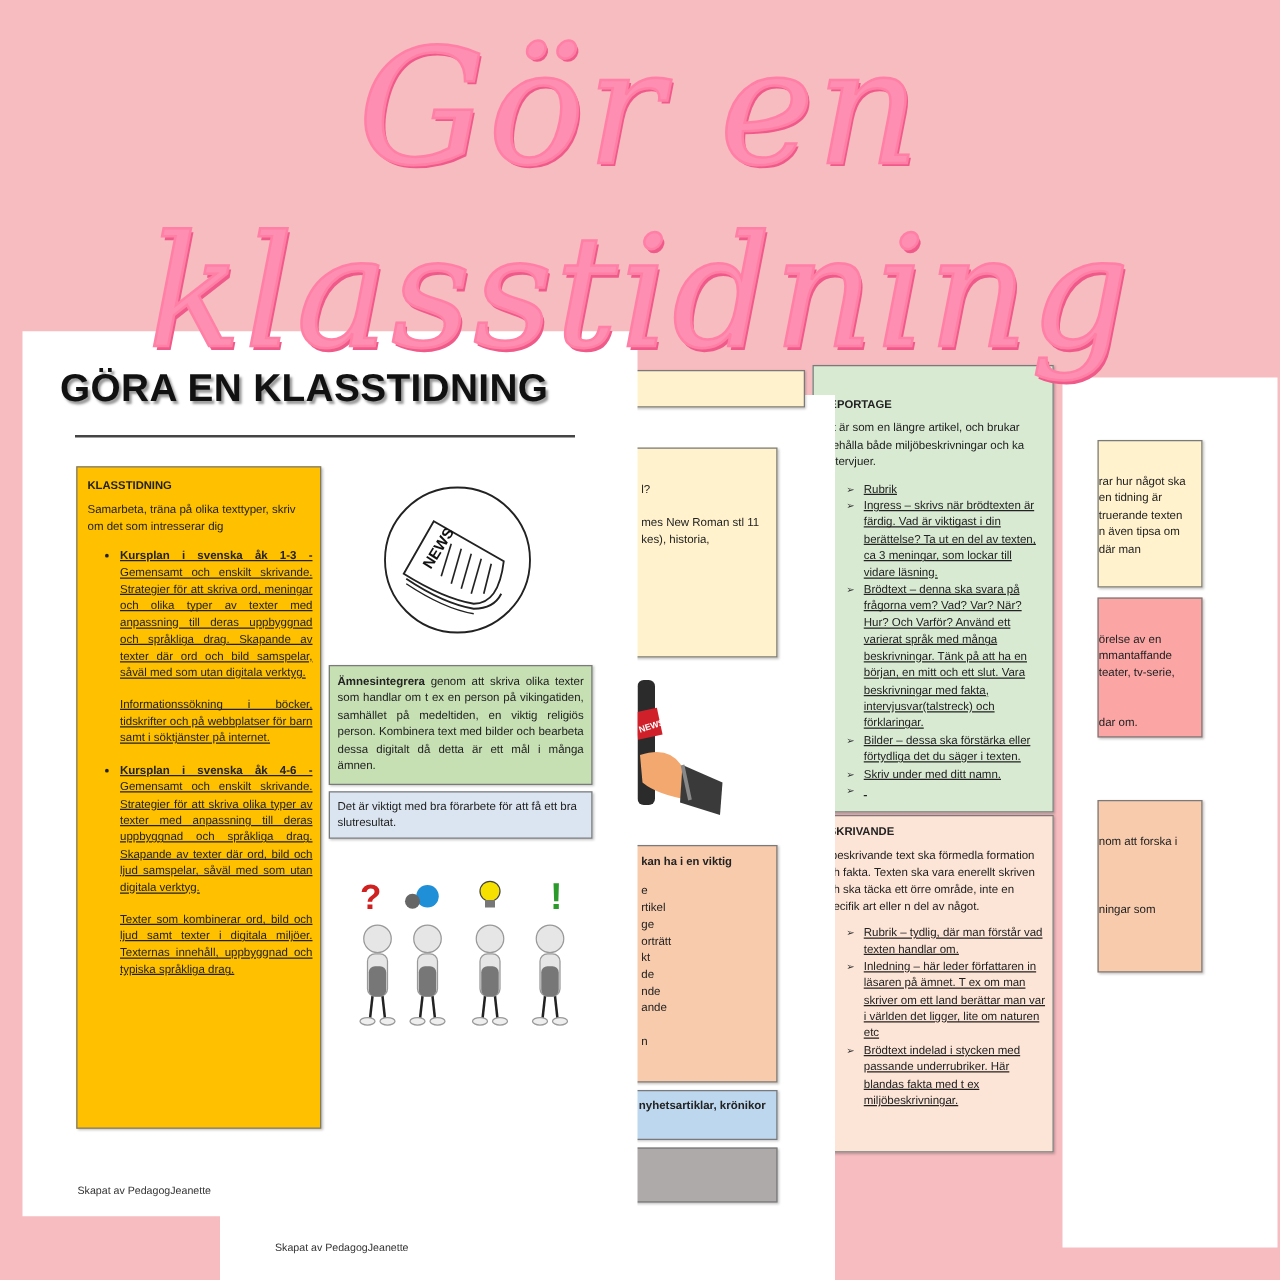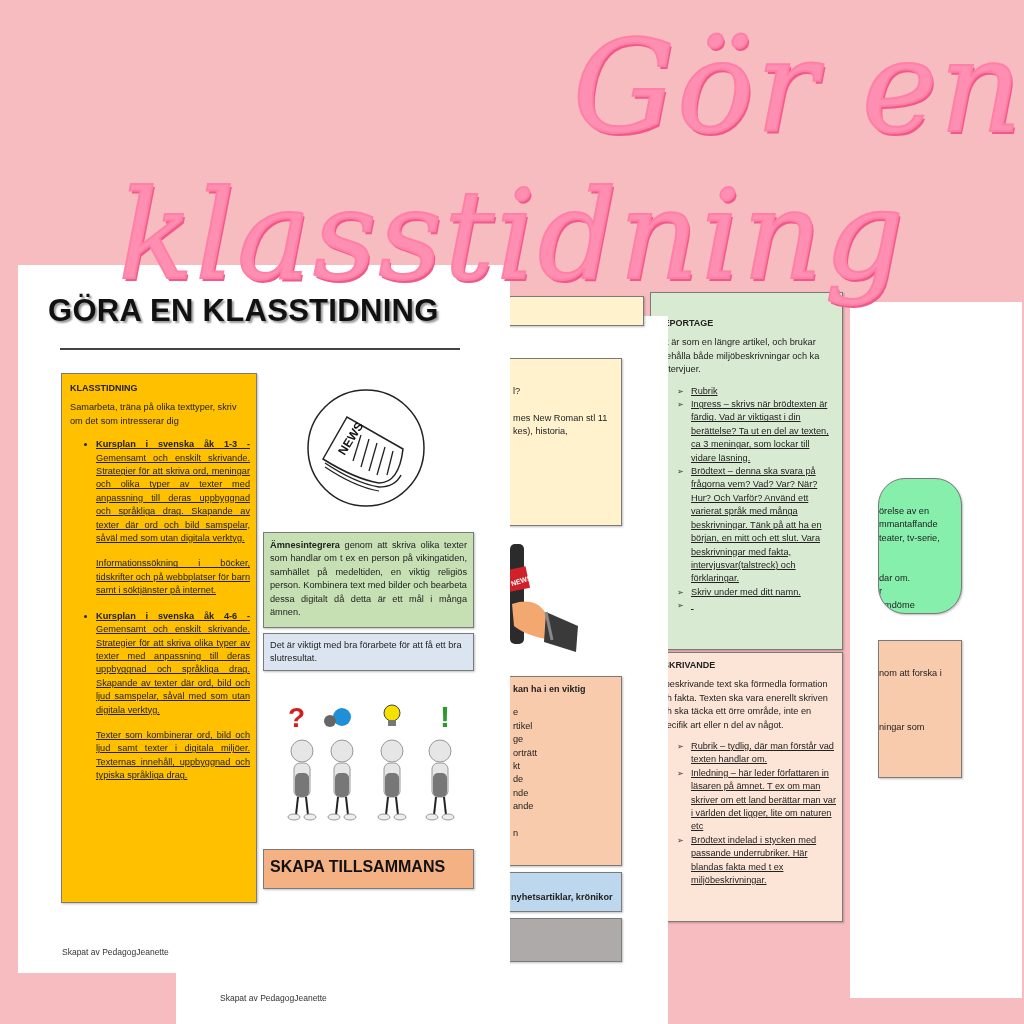--- a/index.html
+++ b/index.html
@@ -23,28 +23,35 @@
     
     .headline {
       position:absolute; left:0; width:1024px; text-align:center;
       font-family:"DejaVu Serif", serif; font-style:italic;
       color:#ff8fb2;
       -webkit-text-stroke:2px #ff7fa6;
       text-shadow: 2px 3px 0 #f05a8a;
       letter-spacing:2px;
       z-index:20;
     }
-    .h1 { top:12px; font-size:128px; line-height:150px; font-weight:normal;text-align:right; }
+    .h1 { top:12px; font-size:128px; line-height:150px; font-weight:normal; }
     .h2 { top:165px; font-size:124px; line-height:140px; font-weight:normal; }
   </style>
 </head>
 <body>
 
 <div class="page" style="left:850px; top:302px; width:172px; height:696px;">
-  <div class="box small" style="left:28px; top:176px; width:84px; height:136px; background:#86efac; padding:26px 0 0 0;border-radius:27px;">
+  <div class="box small" style="left:28px; top:50px; width:84px; height:118px; background:#fff2cc; padding:26px 0 0 0;">
+    <div>rar hur något ska</div>
+    <div>en tidning är</div>
+    <div>truerande texten</div>
+    <div>n även tipsa om</div>
+    <div>där man</div>
+  </div>
+  <div class="box small" style="left:28px; top:176px; width:84px; height:112px; background:#fca5a5; padding:26px 0 0 0;">
     <div>örelse av en</div>
     <div>mmantaffande</div>
     <div>teater, tv-serie,</div>
     <div>&nbsp;</div>
     <div>&nbsp;</div>
     <div>dar om.</div>
     <div>r</div>
     <div>omdöme</div>
   </div>
   <div class="box small" style="left:28px; top:338px; width:84px; height:138px; background:#f8cbad; padding:26px 0 0 0;">
@@ -57,20 +64,21 @@
 </div>
 
 <div class="page" style="left:645px; top:290px; width:235px; height:710px; background:transparent;">
   <div class="box small" style="left:5px; top:2px; width:193px; height:358px; background:#d9ead3; padding:24px 6px 0 6px;">
     <div class="boxtitle">REPORTAGE</div>
     <div style="padding-left:4px;">et är som en längre artikel, och brukar nehålla både miljöbeskrivningar och ka intervjuer.</div>
     <ul class="arrow">
       <li>Rubrik</li>
       <li>Ingress – skrivs när brödtexten är färdig. Vad är viktigast i din berättelse? Ta ut en del av texten, ca 3 meningar, som lockar till vidare läsning.</li>
       <li>Brödtext – denna ska svara på frågorna vem? Vad? Var? När? Hur? Och Varför? Använd ett varierat språk med många beskrivningar. Tänk på att ha en början, en mitt och ett slut. Vara beskrivningar med fakta, intervjusvar(talstreck) och förklaringar.</li>
+      <li>Bilder – dessa ska förstärka eller förtydliga det du säger i texten.</li>
       <li>Skriv under med ditt namn.</li>
       <li>&nbsp;</li>
     </ul>
   </div>
   <div class="box small" style="left:5px; top:362px; width:193px; height:270px; background:#fce4d6; padding:6px 6px 0 6px;">
     <div class="boxtitle">ESKRIVANDE</div>
     <div>n beskrivande text ska förmedla formation och fakta. Texten ska vara enerellt skriven och ska täcka ett örre område, inte en specifik art eller n del av något.</div>
     <ul class="arrow">
       <li>Rubrik – tydlig, där man förstår vad texten handlar om.</li>
       <li>Inledning – här leder författaren in läsaren på ämnet. T ex om man skriver om ett land berättar man var i världen det ligger, lite om naturen etc</li>
@@ -104,21 +112,21 @@
     <div>rtikel</div>
     <div>ge</div>
     <div>orträtt</div>
     <div>kt</div>
     <div>de</div>
     <div>nde</div>
     <div>ande</div>
     <div>&nbsp;</div>
     <div>n</div>
   </div>
-  <div class="box small" style="left:330px; top:556px; width:116px; height:40px; background:#bdd7ee; padding:18px 0 0 4px; font-weight:bold;">
+  <div class="box small" style="left:330px; top:556px; width:116px; height:40px; background:#bdd7ee; padding:5px 0 0 4px; font-weight:bold;">
     <div>nyhetsartiklar, krönikor</div>
   </div>
   <div class="box" style="left:330px; top:602px; width:116px; height:44px; background:#aeaaaa;"></div>
   <div class="footer" style="left:44px; top:677px;">Skapat av PedagogJeanette</div>
 </div>
 
 <div class="page" style="left:18px; top:265px; width:492px; height:708px;">
   <div class="abs" style="left:30px; top:28px; font-size:31px; font-weight:bold; color:#111; text-shadow:2px 2px 2px #999; letter-spacing:0.3px;">GÖRA EN KLASSTIDNING</div>
   <div class="abs" style="left:42px; top:83px; width:400px; height:2px; background:#444;"></div>
 
@@ -202,21 +210,18 @@
           <ellipse cx="54" cy="120" rx="6" ry="3"></ellipse>
           <ellipse cx="70" cy="120" rx="6" ry="3"></ellipse>
           <ellipse cx="104" cy="120" rx="6" ry="3"></ellipse>
           <ellipse cx="120" cy="120" rx="6" ry="3"></ellipse>
           <ellipse cx="152" cy="120" rx="6" ry="3"></ellipse>
           <ellipse cx="168" cy="120" rx="6" ry="3"></ellipse>
         </g>
     </svg>
   </div>
 
-  <div class="box" style="left:245px; top:584px; width:211px; height:40px; background:#f4b183; padding:8px 0 0 6px;">
-    <span style="font-size:16px; font-weight:bold; color:#111;">SKAPA TILLSAMMANS</span>
-  </div>
 
   <div class="footer" style="left:44px; top:682px;">Skapat av PedagogJeanette</div>
 </div>
 
 <div class="headline h1">Gör en</div>
 <div class="headline h2">klasstidning</div>
 
 </body></html>

